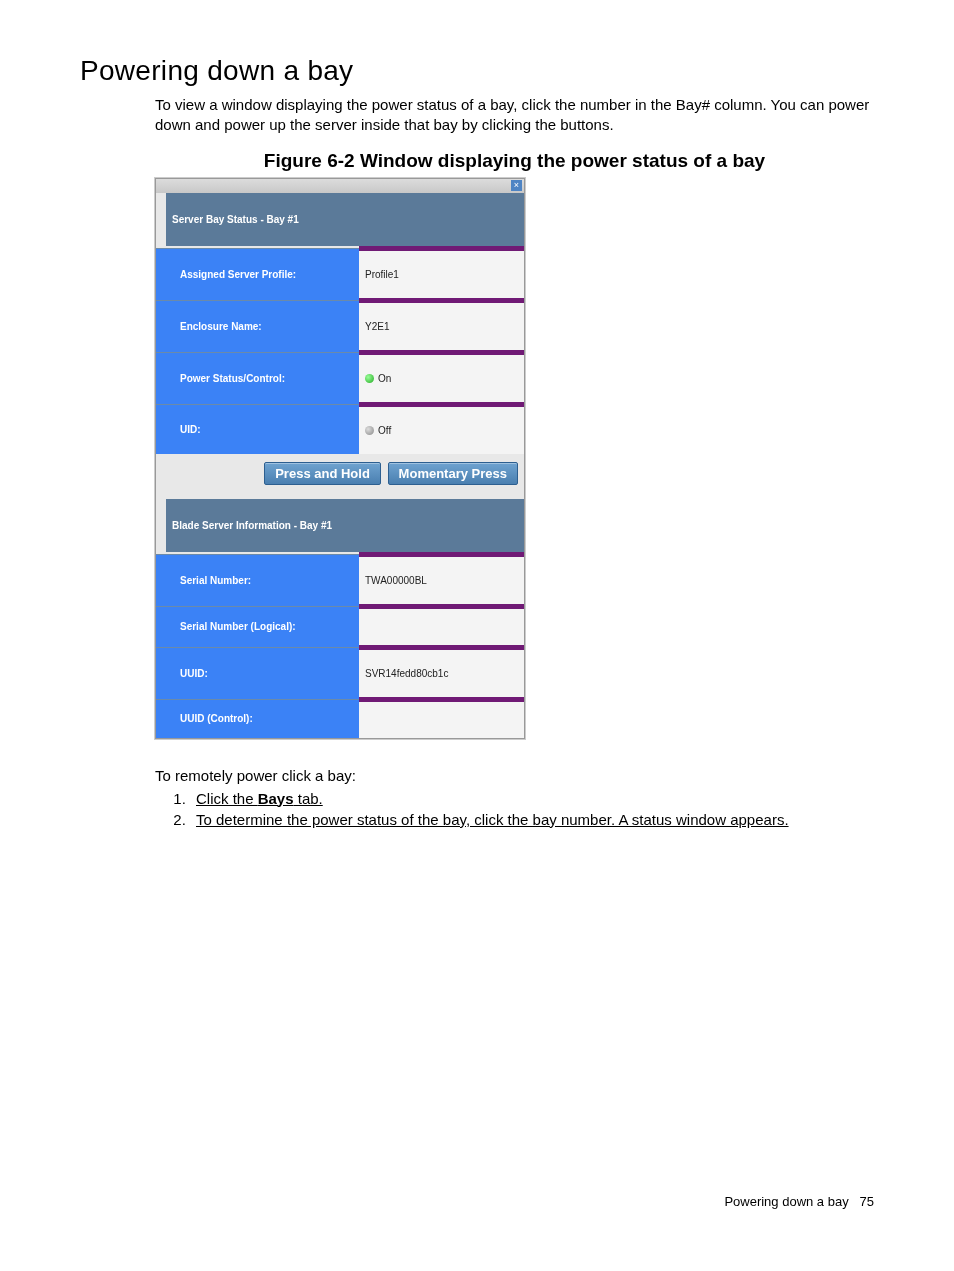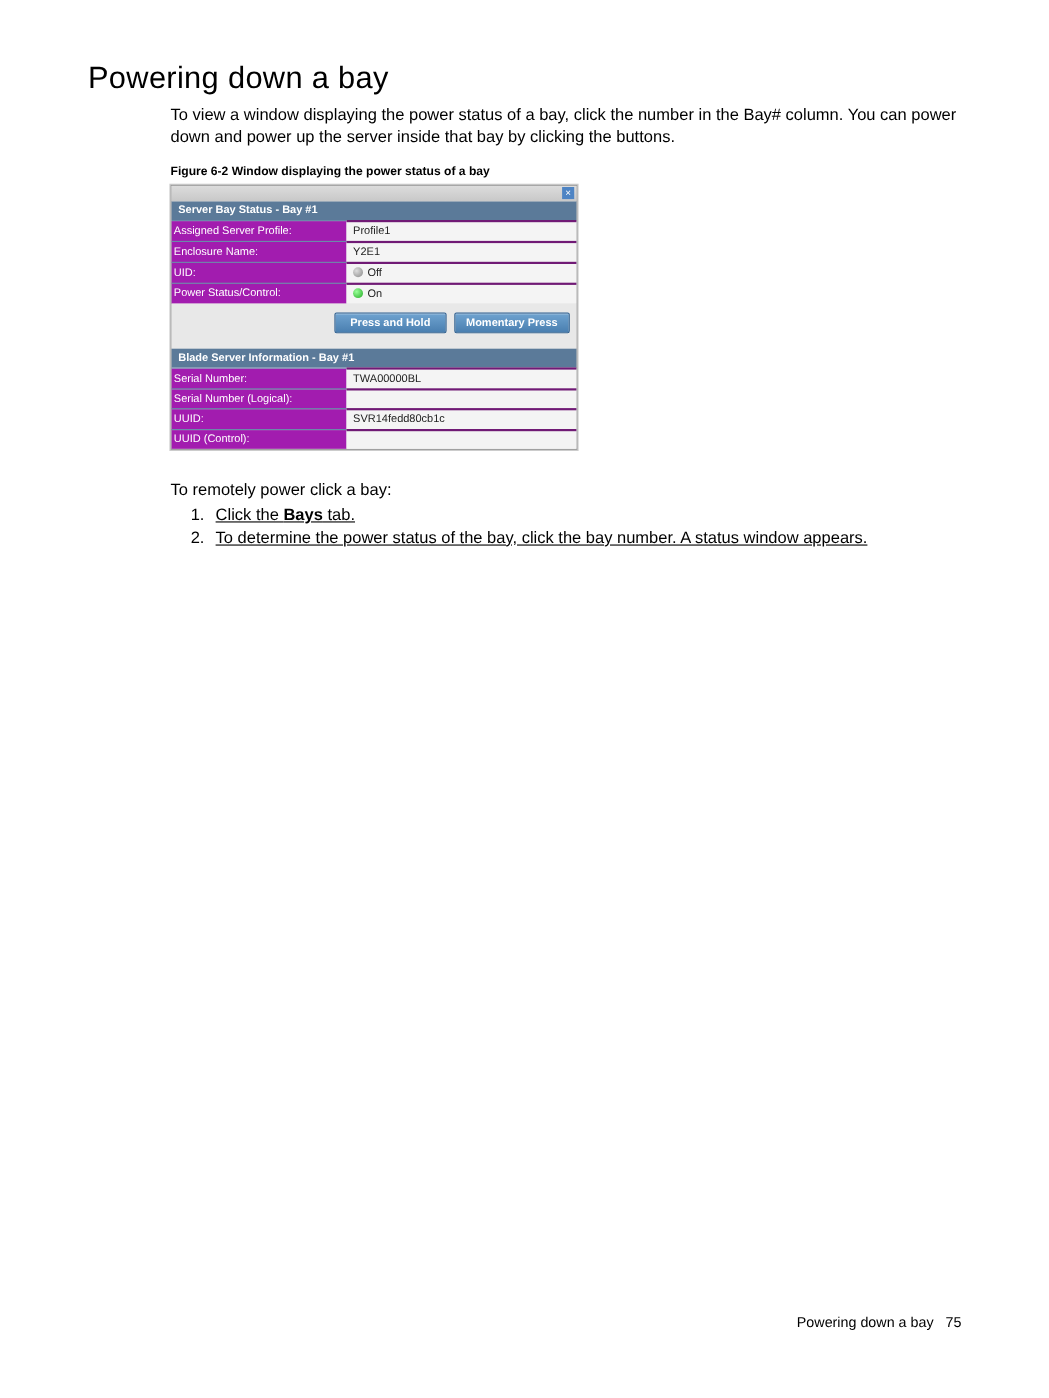--- a/index.html
+++ b/index.html
@@ -23,22 +23,23 @@
   }
   .para {
     margin: 0 0 14px 0;
     padding-left: 75px;
     font-size: 15px;
     line-height: 1.35;
   }
   .figcap {
     padding-left: 75px;
     font-weight: bold;
-    font-size: 11px;
+    font-size: 19px;
     margin: 12px 0 6px 0;
+    text-align: center;
   }
   
   .shot {
     margin-left: 75px;
     width: 368px;
     border: 1px solid #999;
     background: #e8e8e8;
     font-size: 10px;
     box-shadow: 0 0 0 1px #ccc;
   }
@@ -54,61 +55,62 @@
     background: #4e84c4;
     color: #fff;
     font-size: 9px;
     text-align: center;
     line-height: 11px;
   }
   .sec-header {
     background: #5b7a99;
     color: #fff;
     font-weight: bold;
-    padding: 3px 6px;
+    padding: 21px 6px;
     font-size: 10px;
+    margin-left: 10px;
   }
   table.kv {
     width: 100%;
     border-collapse: collapse;
     font-size: 10px;
   }
   table.kv td.k {
-    background: #a21caf;
-    color: #fff;
-    font-weight: normal;
-    padding: 3px 2px;
+    background: #3b82f6;
+    color: #fff;
+    font-weight: bold;
+    padding: 3px 24px;
     width: 155px;
     border-top: 1px solid #6b8aa9;
   }
   table.kv td.v {
     background: #f4f4f4;
     color: #222;
-    padding: 3px 6px;
-    border-top: 2px solid #701a75;
+    padding: 18px 6px;
+    border-top: 5px solid #701a75;
   }
   .led {
     display: inline-block;
     width: 9px; height: 9px;
     border-radius: 50%;
     vertical-align: middle;
     margin-right: 4px;
   }
   .led.grey { background: radial-gradient(circle at 35% 35%, #ddd, #888); }
   .led.green { background: radial-gradient(circle at 35% 35%, #9f9, #2a2); }
   .btnrow {
     background: #e8e8e8;
     text-align: right;
     padding: 8px 6px 14px 6px;
   }
   .btn3d {
     display: inline-block;
     background: linear-gradient(#6fa3d0,#4a7fb0);
     color: #fff;
-    font-size: 10px;
+    font-size: 13px;
     font-weight: bold;
     padding: 3px 10px;
     border: 1px solid #2d5f90;
     border-radius: 2px;
     margin-left: 4px;
     min-width: 80px;
     text-align: center;
     box-shadow: inset 0 1px 0 rgba(255,255,255,.35);
   }
   .after-shot {
@@ -153,26 +155,26 @@
       <tbody>
           <tr>
         <td class="k">Assigned Server Profile:</td>
         <td class="v">Profile1</td>
       </tr>
       <tr>
         <td class="k">Enclosure Name:</td>
         <td class="v">Y2E1</td>
       </tr>
       <tr>
+        <td class="k">Power Status/Control:</td>
+        <td class="v"><span class="led green"></span><span>On</span></td>
+      </tr>
+      <tr>
         <td class="k">UID:</td>
         <td class="v"><span class="led grey"></span><span>Off</span></td>
-      </tr>
-      <tr>
-        <td class="k">Power Status/Control:</td>
-        <td class="v"><span class="led green"></span><span>On</span></td>
       </tr>
     </tbody>
       </table>
     <div class="btnrow">
       <span class="btn3d">Press and Hold</span>
       <span class="btn3d">Momentary Press</span>
     </div>
 
     <div class="sec-header">Blade Server Information - Bay #1</div>
     <table class="kv">

